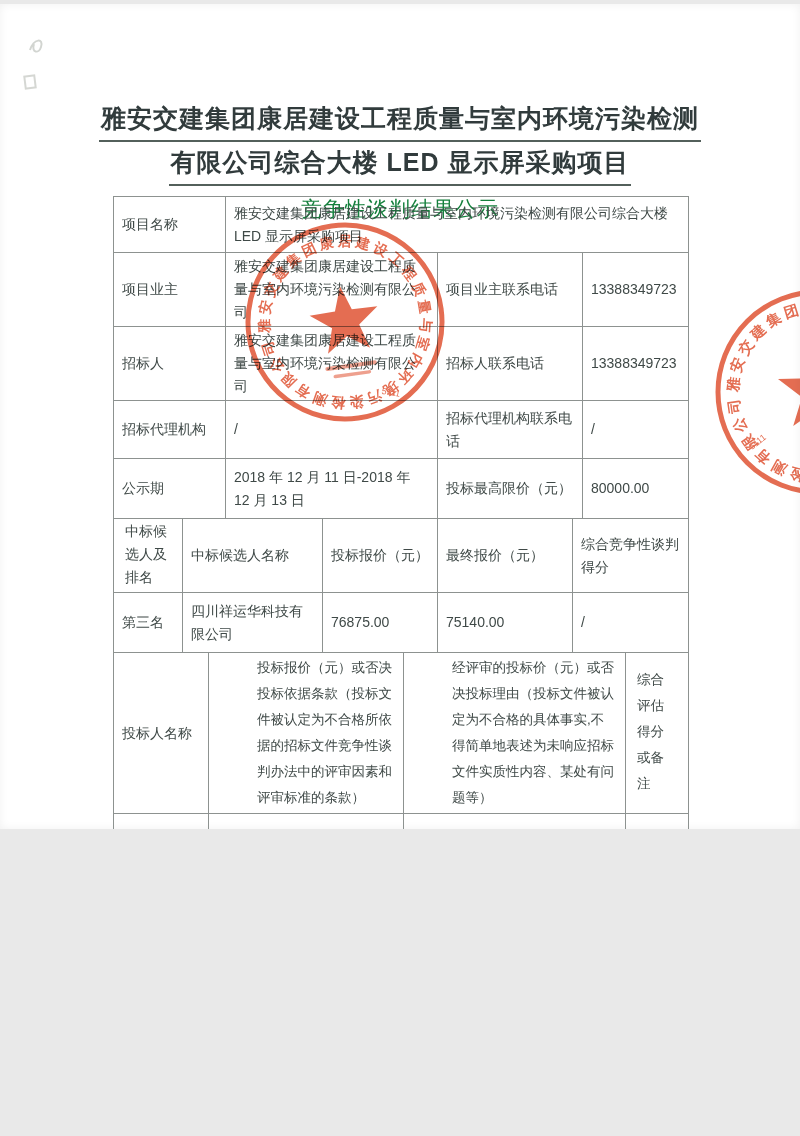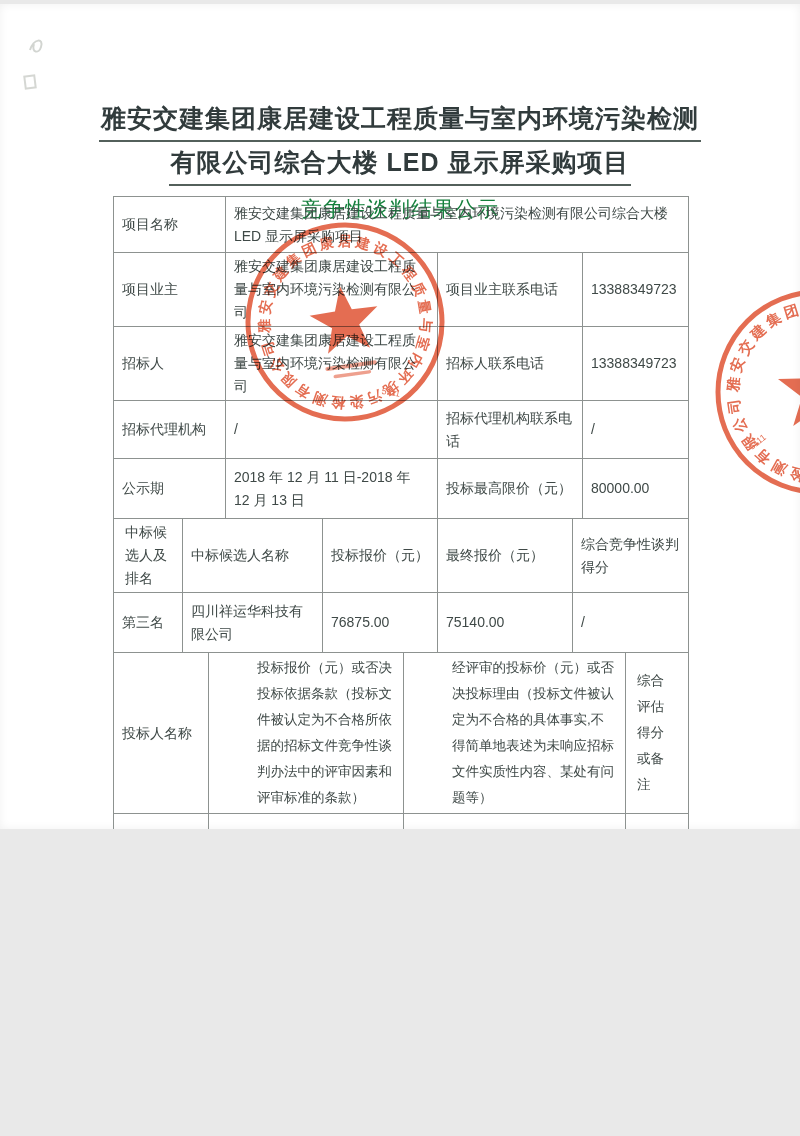--- a/index.html
+++ b/index.html
@@ -20,21 +20,21 @@
   .tblB,.tblC{margin-top:-1px;}
   td{
     border:1px solid #8d9290;font-size:14px;color:#3f4947;
     padding:2px 8px;vertical-align:middle;line-height:23px;
     overflow:hidden;
   }
   .tc{text-align:left;}
   .small{font-size:13.5px;line-height:26px;padding-left:48px;}
   .h44{height:44px}.h56{height:56px}.h58{height:58px}.h60{height:60px}
   .h62{height:62px}.h63{height:63px}.h130{height:130px}
-  .tight{padding:2px 11px;}
+  .tight{padding:2px 11px;font-family:Liberation Mono, monospace;}
   
   .seal{position:absolute;mix-blend-mode:multiply;opacity:.84;pointer-events:none;}
   .seal-left{left:235px;top:208px;transform:rotate(-8deg);}
   .seal-right{left:708px;top:278px;}
   
   .marks{position:absolute;left:16px;top:26px;opacity:.55;filter:blur(.4px);}
 </style>
 </head>
 <body>
 

